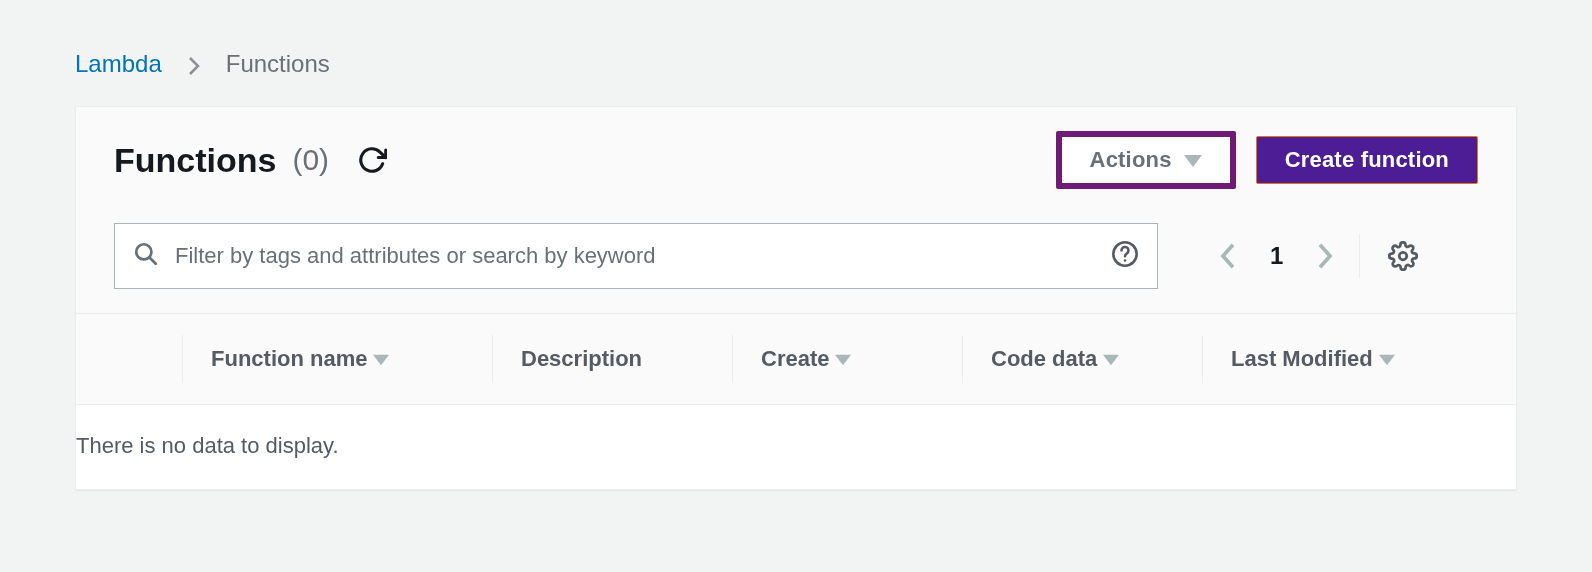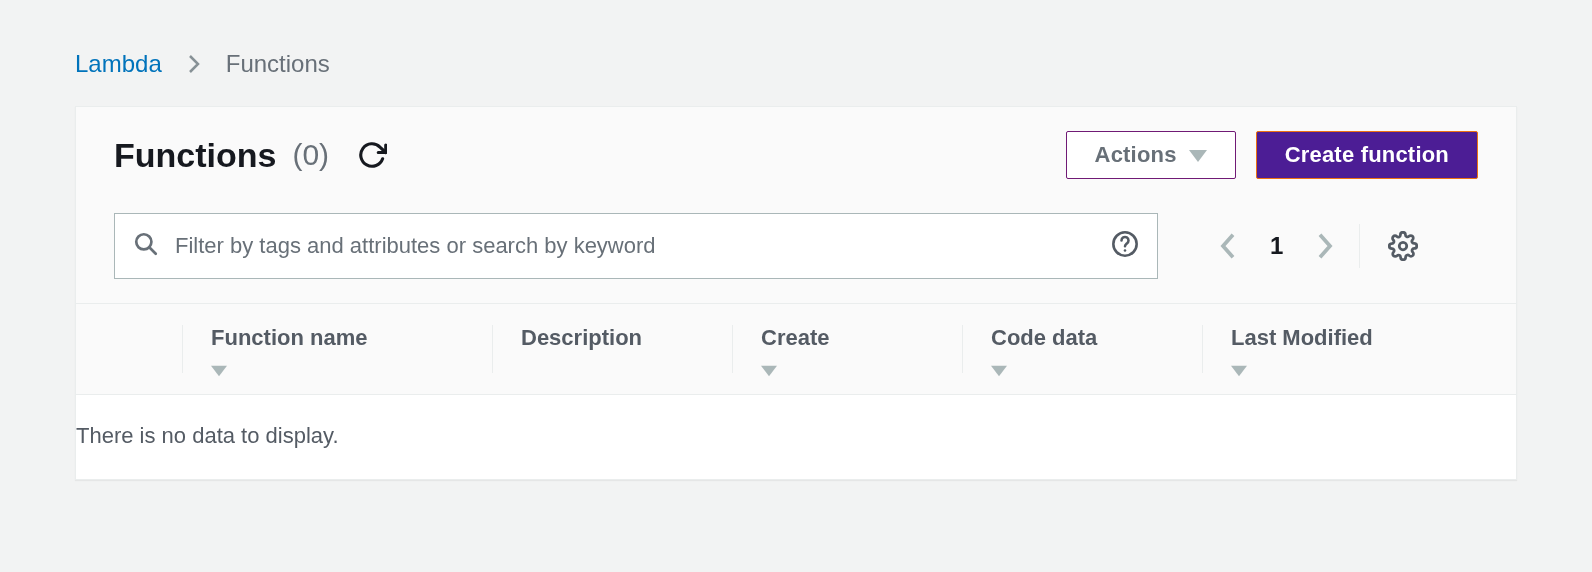--- a/index.html
+++ b/index.html
@@ -6,21 +6,21 @@
   body {
     font-family: "Amazon Ember", "Helvetica Neue", Arial, sans-serif;
     background: #f2f3f3;
     color: #16191f;
     width: 1592px;
     height: 572px;
     padding: 50px 75px 0 75px;
   }
   .breadcrumb {
     display: flex;
-    align-items: center;
+    align-items: flex-end;
     gap: 24px;
     font-size: 24px;
     margin-bottom: 28px;
   }
   .breadcrumb a { color: #0073bb; text-decoration: none; }
   .breadcrumb .chevron { color: #879196; display:flex; align-items:center; }
   .breadcrumb .current { color: #687078; }
 
   .panel {
     background: #ffffff;
@@ -62,21 +62,21 @@
     font-size: 22px;
     font-weight: 700;
     padding: 10px 28px;
     border-radius: 2px;
     cursor: pointer;
     border: 1px solid transparent;
     letter-spacing: 0.2px;
   }
   .btn-white {
     background: #ffffff;
-    border: 1px solid #701a75;
+    border: 6px solid #701a75;
     color: #687078;
   }
   .btn-white .caret { color: #aab7b8; }
   .btn-orange {
     background: #4c1d95;
     color: #ffffff;
     border: 1px solid #ec7211;
     margin-left: 20px;
   }
 
@@ -131,29 +131,29 @@
   .table-head {
     display: flex;
     align-items: center;
     border-top: 1px solid #eaeded;
     border-bottom: 1px solid #eaeded;
     background: #fafafa;
     height: 92px;
   }
   .th {
     display: flex;
+    align-items: center;
     gap: 6px;
     font-size: 22px;
     font-weight: 700;
     color: #545b64;
     padding: 0 28px;
     height: 48px;
     border-left: 1px solid #eaeded;
     cursor: pointer;
-    flex-direction: column;
   }
   .th:first-child { border-left: none; }
   .th .sort-ico { color: #aab7b8; }
   .th-checkbox { width: 106px; justify-content: center; padding:0; cursor:default;}
   .th-name { width: 310px; }
   .th-desc { width: 240px; }
   .th-runtime { width: 230px; }
   .th-codesize { width: 240px; }
   .th-modified { flex: 1; }
 

